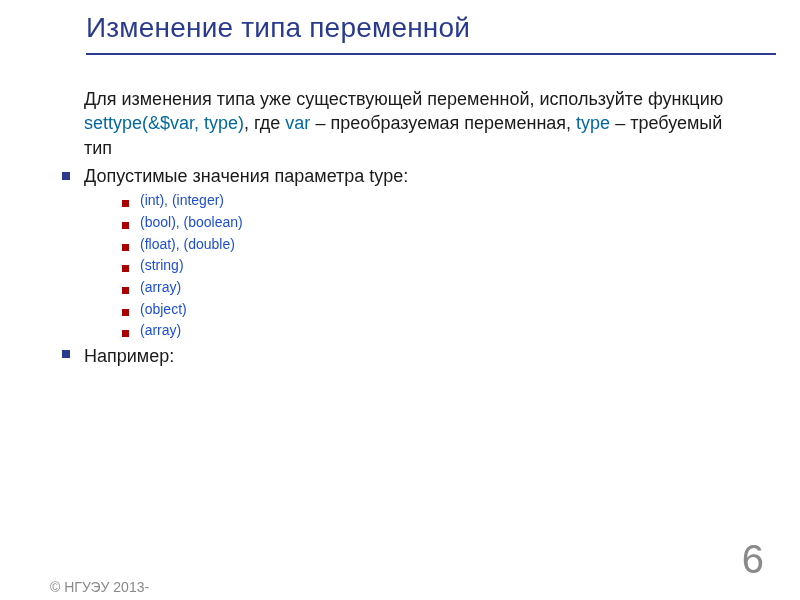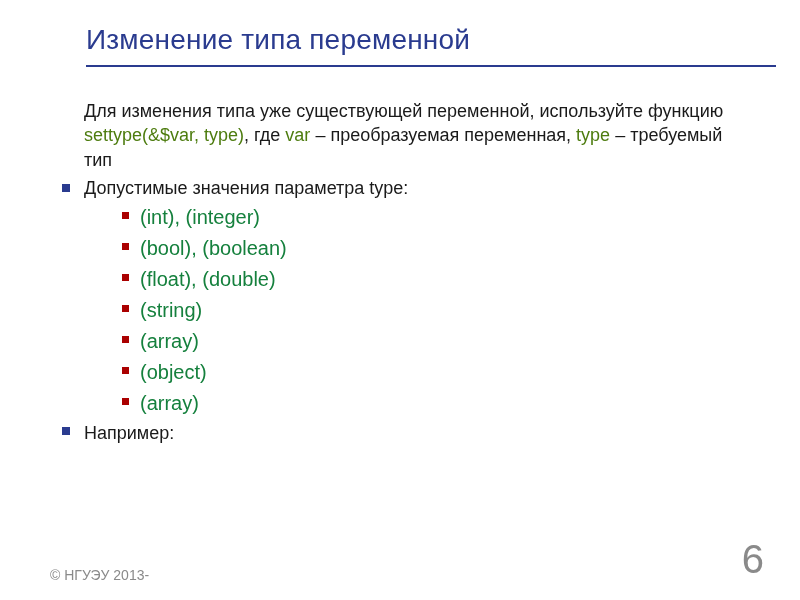--- a/index.html
+++ b/index.html
@@ -5,21 +5,21 @@
     * { margin: 0; padding: 0; box-sizing: border-box; }
     body {
       width: 800px;
       height: 600px;
       background: #ffffff;
       font-family: Arial, Helvetica, sans-serif;
       position: relative;
       overflow: hidden;
     }
     .title-block {
-      padding: 24px 0 0 86px;
+      padding: 12px 0 0 86px;
     }
     .title {
       color: #2a3b8f;
       font-size: 28px;
       font-weight: 400;
       letter-spacing: 0.2px;
     }
     .underline {
       margin-top: 9px;
       height: 2px;
@@ -51,52 +51,52 @@
       width: 8px;
       height: 8px;
       background: #2a3b8f;
     }
     .main-list > li.bull-first::before{
       top: 8px;
     }
     .intro {
       margin-bottom: 4px;
     }
-    .code { color: #4d7c0f; }
+    .code { color: #0369a1; }
     .sub-list {
       list-style: none;
       padding: 2px 0 0 38px;
     }
     .sub-list li {
       position: relative;
       padding-left: 18px;
       line-height: 1.55;
-      font-size: 20px;
-      color: #15803d;
+      font-size: 14px;
+      color: #1d4ed8;
     }
     .sub-list li::before {
       content: "";
       position: absolute;
       left: 0;
       top: 10px;
       width: 7px;
       height: 7px;
       background: #aa0000;
     }
     .example-block {
       padding-top: 2px;
     }
     .example-code {
       display: block;
       padding-left: 0;
     }
     .footer {
       position: absolute;
       left: 50px;
-      bottom: 16px;
+      bottom: 4px;
       color: #8a8a8a;
       font-size: 14px;
       line-height: 1.25;
     }
     .footer-sub {
       display: block;
       font-style: italic;
       color: #8a8a8a;
       padding-left: 116px;
     }

